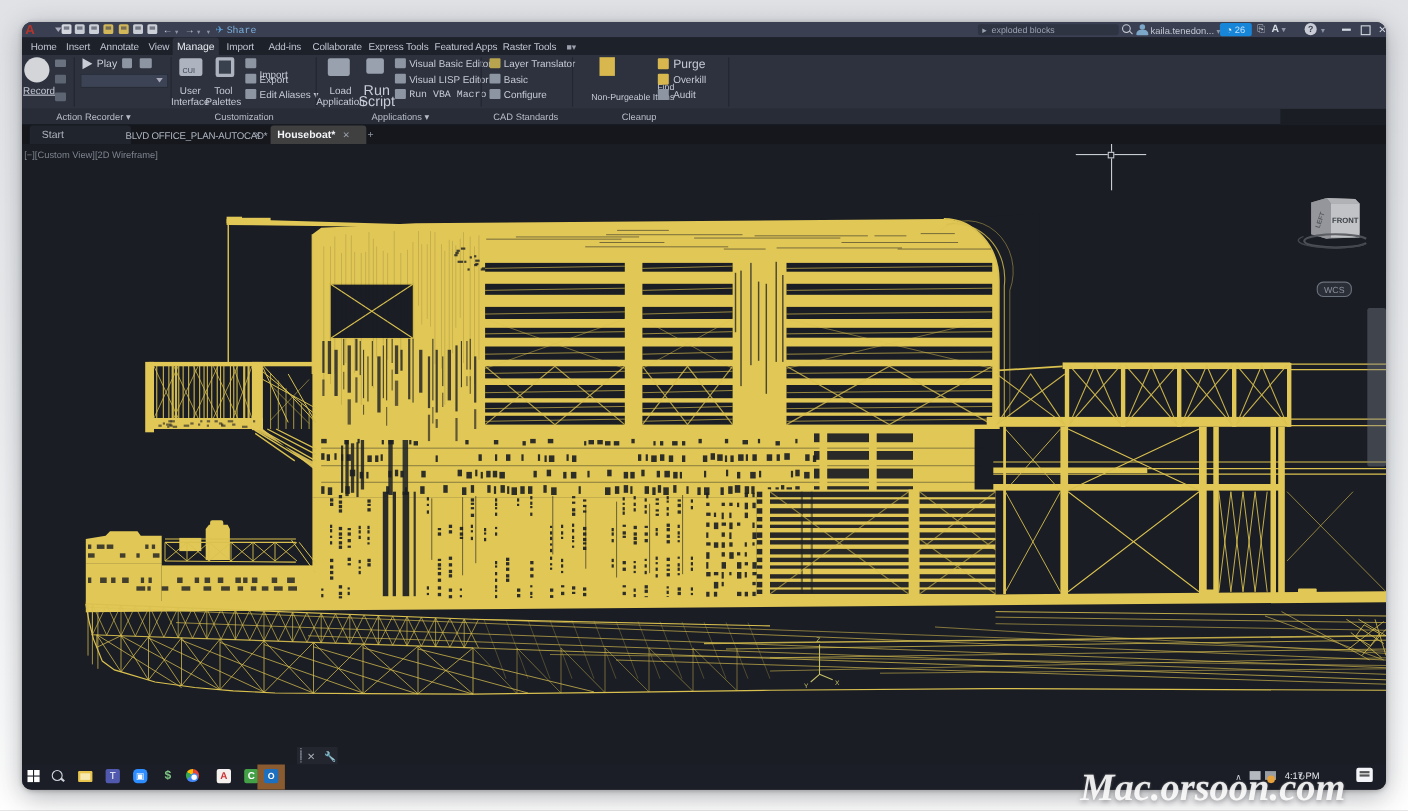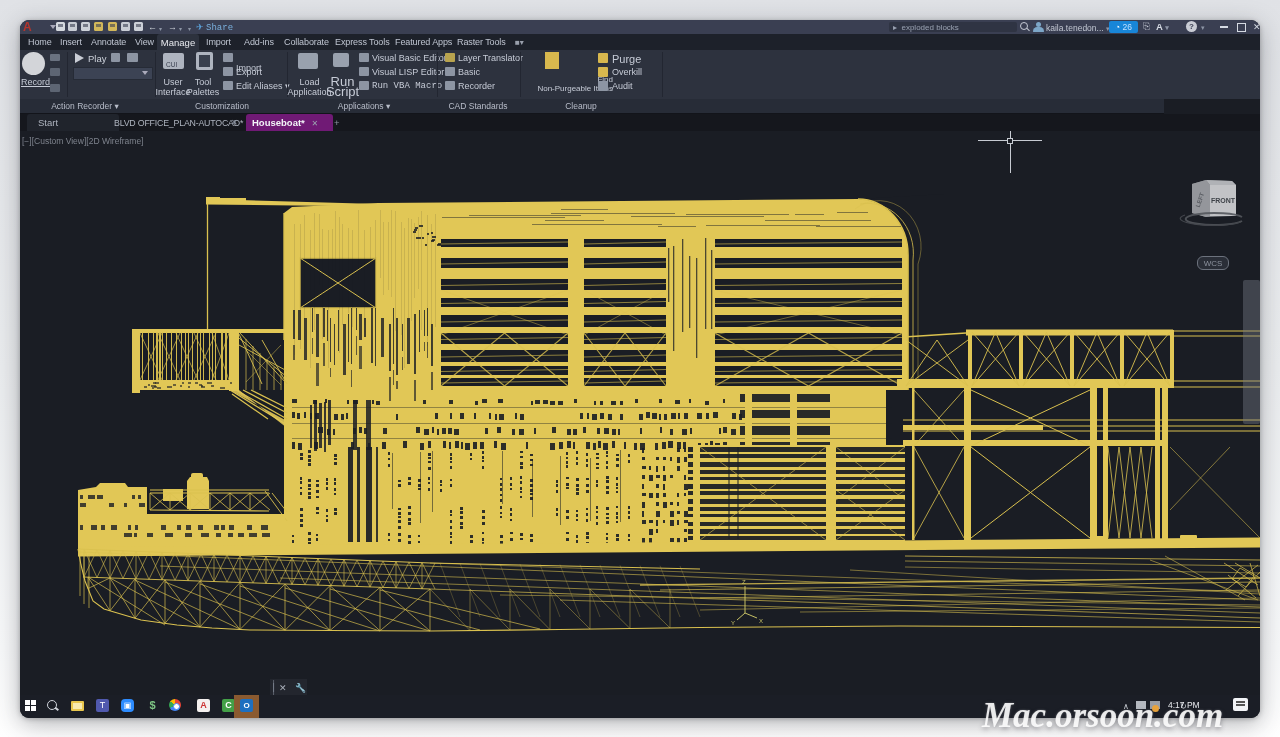--- a/index.html
+++ b/index.html
@@ -111,21 +111,21 @@
       <div style="position:absolute;left:339px;top:17px;width:10px;height:9px;background:#8d95a3;border-radius:1px;"></div>
       <div style="position:absolute;left:352px;top:17px;font-size:9px;color:#c6cbd6;white-space:nowrap;">Visual LISP Editor</div>
       <div style="position:absolute;left:339px;top:31px;width:10px;height:9px;background:#8d95a3;border-radius:1px;"></div>
       <div style="position:absolute;left:352px;top:31px;font-size:9px;color:#c6cbd6;white-space:nowrap;font-family:Liberation Mono, monospace;">Run VBA Macro</div>
       <div class="rsep" style="left:417px;"></div>
       <div style="position:absolute;left:425px;top:3px;width:10px;height:9px;background:#b8a34e;border-radius:1px;"></div>
       <div style="position:absolute;left:438px;top:3px;font-size:9px;color:#c6cbd6;white-space:nowrap;">Layer Translator</div>
       <div style="position:absolute;left:425px;top:17px;width:10px;height:9px;background:#8d95a3;border-radius:1px;"></div>
       <div style="position:absolute;left:438px;top:17px;font-size:9px;color:#c6cbd6;white-space:nowrap;">Basic</div>
       <div style="position:absolute;left:425px;top:31px;width:10px;height:9px;background:#8d95a3;border-radius:1px;"></div>
-      <div style="position:absolute;left:438px;top:31px;font-size:9px;color:#c6cbd6;white-space:nowrap;">Recorder</div>
+      <div style="position:absolute;left:438px;top:31px;font-size:9px;color:#c6cbd6;white-space:nowrap;">Configure</div>
       <div class="rsep" style="left:500px;"></div>
       <div style="position:absolute;left:525px;top:2px;width:14px;height:17px;background:#d8b84e;clip-path:polygon(40%,0,60%,0,60%,40%,100%,100%,0,100%);"></div>
       <div style="position:absolute;left:515px;top:25px;font-size:8px;color:#c6cbd6;white-space:nowrap;width:78px;text-align:right;white-space:normal;line-height:9px;">Find<br>Non-Purgeable Items</div>
       <div style="position:absolute;left:578px;top:3px;width:10px;height:10px;background:#d8b84e;border-radius:1px;"></div>
       <div style="position:absolute;left:592px;top:3px;font-size:11px;color:#c6cbd6;white-space:nowrap;">Purge</div>
       <div style="position:absolute;left:578px;top:17px;width:10px;height:10px;background:#d8b84e;border-radius:1px;"></div>
       <div style="position:absolute;left:592px;top:17px;font-size:9px;color:#c6cbd6;white-space:nowrap;">Overkill</div>
       <div style="position:absolute;left:578px;top:31px;width:10px;height:10px;background:#8d95a3;border-radius:1px;"></div>
       <div style="position:absolute;left:592px;top:31px;font-size:9px;color:#c6cbd6;white-space:nowrap;">Audit</div>
       <div class="rsep" style="left:642px;"></div>
@@ -134,21 +134,21 @@
     <span class="rlab" style="left:15px;width:100px;">Action Recorder ▾</span>
     <span class="rlab" style="left:157px;width:90px;">Customization</span>
     <span class="rlab" style="left:299px;width:90px;">Applications ▾</span>
     <span class="rlab" style="left:413px;width:90px;">CAD Standards</span>
     <span class="rlab" style="left:516px;width:90px;">Cleanup</span>
   </div>
   <div id="doctabs">
     <div class="dtab" style="left:7px;width:81px;background:#20242c;border-radius:3px 3px 0 0;padding-left:11px;">Start</div>
     <div class="dtab" style="left:94px;font-size:8.8px;letter-spacing:-0.2px;">BLVD OFFICE_PLAN-AUTOCAD*</div>
       <div class="dtab" style="left:211px;font-size:8px;color:#8d95a3;">✕</div>
-    <div class="dtab" style="left:226px;width:81px;background:#701a75;border-radius:3px 3px 0 0;color:#f2f4f7;padding-left:6px;"><b>Houseboat*</b><span style="font-size:8px;color:#9aa2af;"> &nbsp;&nbsp;✕</span></div>
+    <div class="dtab" style="left:226px;width:81px;background:#404040;border-radius:3px 3px 0 0;color:#f2f4f7;padding-left:6px;"><b>Houseboat*</b><span style="font-size:8px;color:#9aa2af;"> &nbsp;&nbsp;✕</span></div>
     <div class="dtab" style="left:314px;color:#8d95a3;">+</div>
   </div>
   <div id="canvas">
     <svg style="position:absolute;left:0;top:0;" width="1240" height="564" viewBox="20 131 1240 564">
         <path d="M284,213 L292,207 L378,203 L858,199 A 50 56 0 0 1 908,255 L908,390 L886,390 L886,452 L284,452 Z" fill="#e1c756"></path>
         <path d="M206,199 L378,204 L378,206.5 L206,204.5 Z" fill="#e1c756"></path>
         <rect x="208" y="198" width="38" height="4" fill="#e1c756"></rect>
         <rect x="206" y="197" width="14" height="6" fill="#e1c756"></rect>
         <path d="M207.5,203 L207.5,331" stroke="#dac14f" stroke-width="1.3" fill="none"></path>
         <path d="M284,213 L284,340" stroke="#dac14f" stroke-width="1.4" fill="none"></path>

